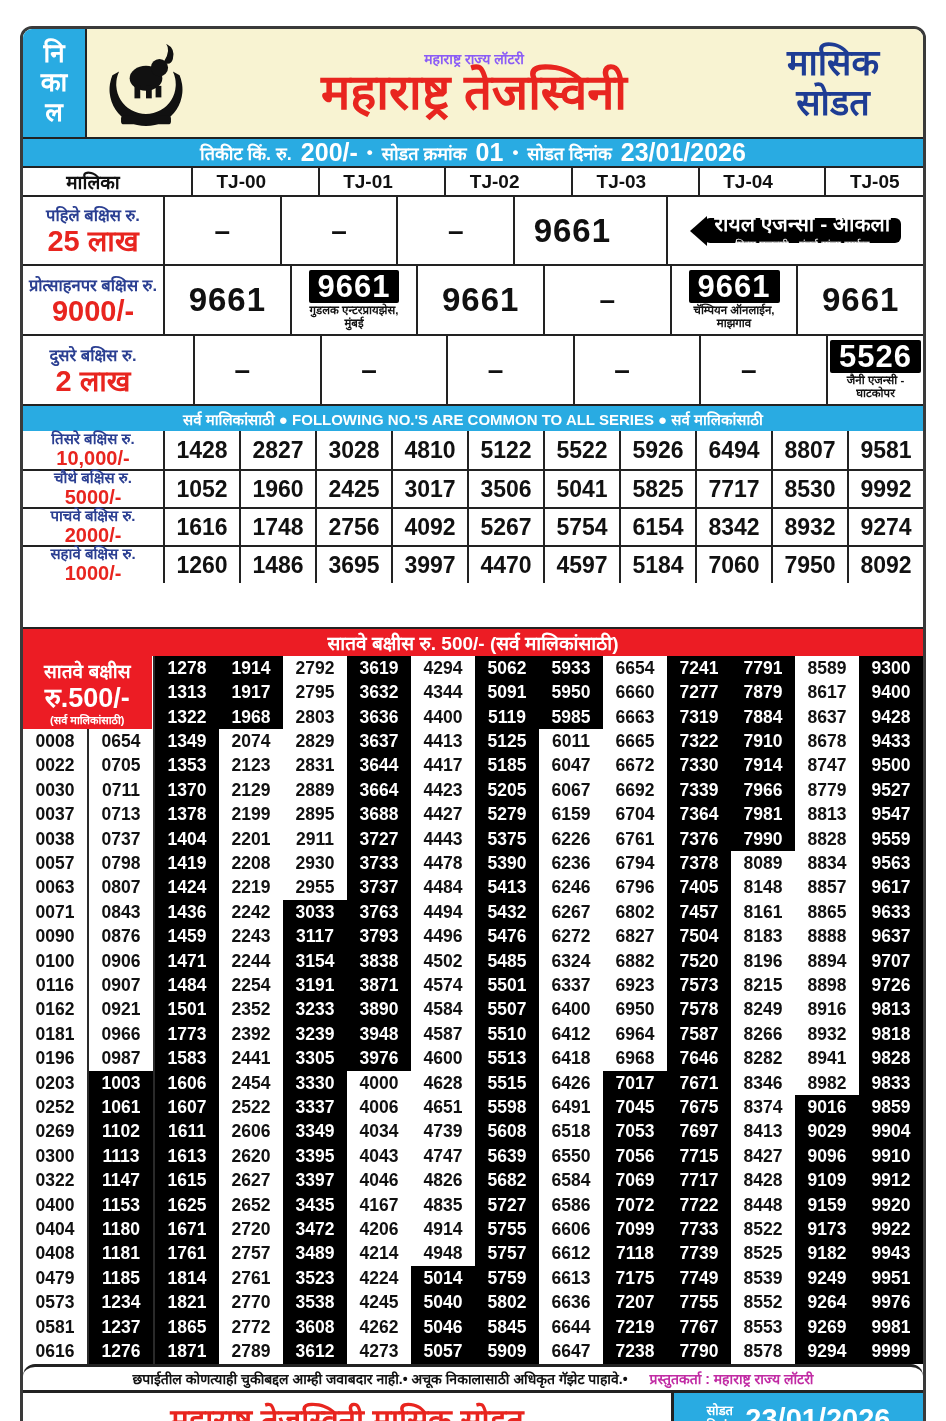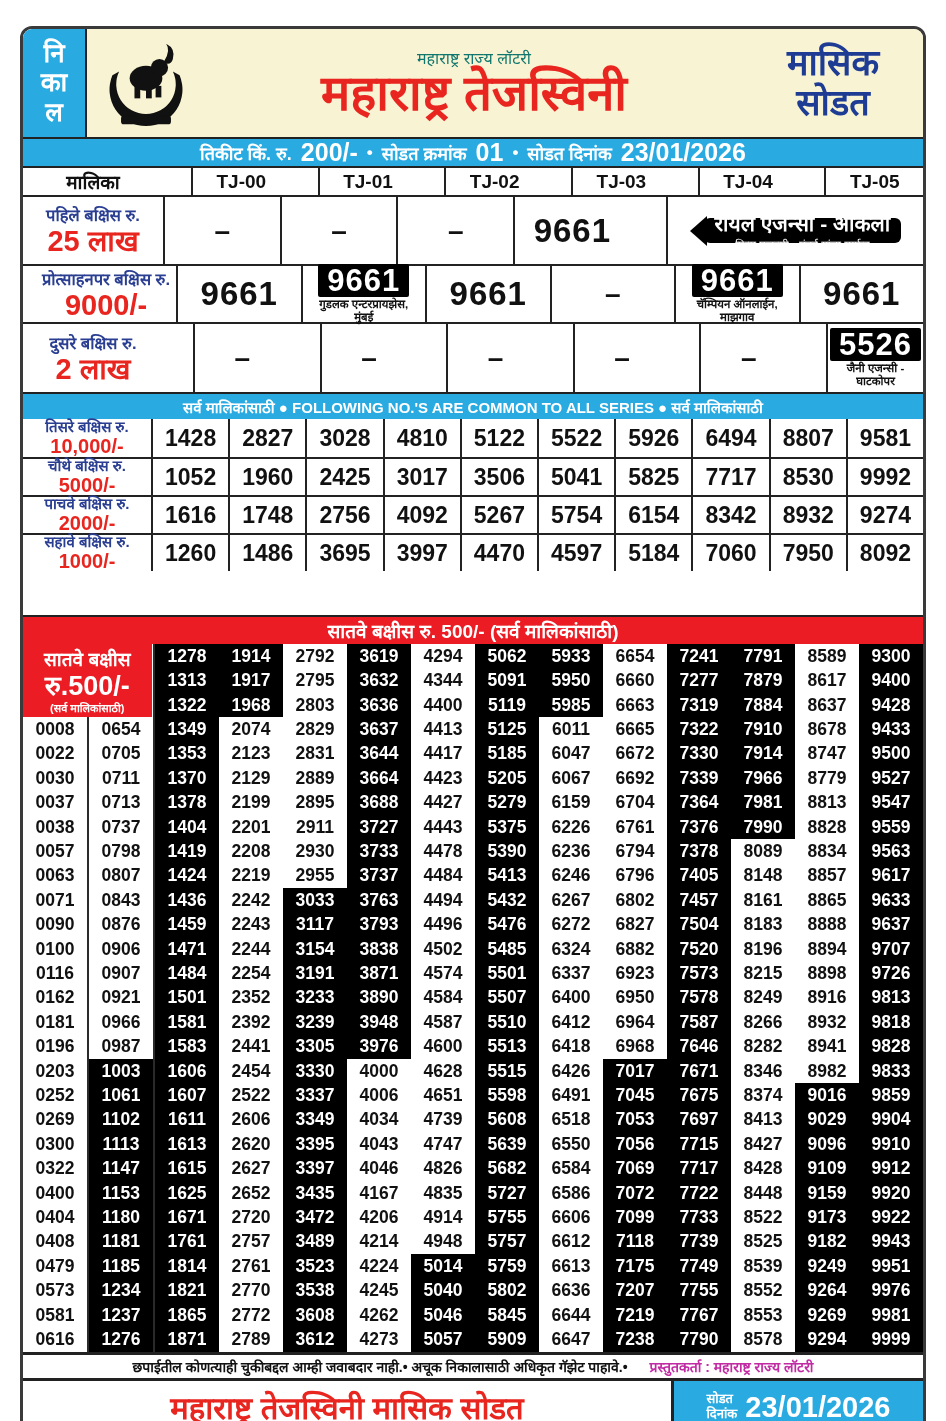--- a/index.html
+++ b/index.html
@@ -14,21 +14,21 @@
   }
   
   .header { display: flex; height: 108px; background: #F8F3D2; }
   .nikal {
     width: 64px; background: #29ABE2; border-right: 2.5px solid #222; color: #fff;
     font-size: 26px; font-weight: bold; display: flex; flex-direction: column;
     align-items: center; justify-content: center; line-height: 1.12;
   }
   .logo { width: 118px; display: flex; align-items: center; justify-content: center; }
   .hc { flex: 1; display: flex; flex-direction: column; align-items: center; justify-content: center; }
-  .org  { color: #0f766e; font-weight: normal; font-size: 16px; }
+  .org  { color: #8b5cf6; font-weight: bold; font-size: 14px; }
   .title{ color: #E8251F; font-weight: bold; font-size: 49px; line-height: 1.02; }
   .hr-box {
     width: 180px; color: #1E3C94; font-weight: bold; font-size: 36px; line-height: 1.12;
     display: flex; flex-direction: column; align-items: center; justify-content: center;
   }
   
   .info-bar {
     height: 31px; background: #29ABE2; border-top: 2.5px solid #222; border-bottom: 2.5px solid #222;
     color: #fff; display: flex; align-items: center; justify-content: center; gap: 9px; font-weight: bold;
   }
@@ -66,21 +66,21 @@
     display: flex; flex-direction: column; align-items: center; justify-content: center;
   }
   .wb1 { font-size: 21px; font-weight: bold; } .wb2 { font-size: 11.5px; }
   
   .common-bar {
     height: 27px; background: #29ABE2; border-top: 2.5px solid #222; color: #fff;
     display: flex; align-items: center; justify-content: center; font-weight: bold; font-size: 15px;
   }
   .c-row { display: flex; height: 38px; border-top: 2.5px solid #222; }
   .c-row:first-child { border-top: none; }
-  .c-label { width: 128px; display: flex; flex-direction: column; align-items: center; justify-content: center; }
+  .c-label { width: 140px; display: flex; flex-direction: column; align-items: center; justify-content: center; }
   .cl1 { color: #2B3F92; font-weight: bold; font-size: 15px; line-height: 1.1; }
   .cl2 { color: #E8251F; font-weight: bold; font-size: 20px; line-height: 1.05; }
   .c-cell {
     flex: 1; border-left: 2.5px solid #222; display: flex; align-items: center; justify-content: center;
     font-weight: bold; font-size: 23px; color: #111;
   }
   
   .red-bar {
     height: 29px; background: #EC1C24; border-top: 2.5px solid #222; color: #fff;
     display: flex; align-items: center; justify-content: center; font-weight: bold; font-size: 19px; margin-top: 44px;
@@ -96,21 +96,21 @@
   .g-label {
     position: absolute; left: 0; top: 0; width: 14.2857%; height: 73.3px; background: #EC1C24;
     color: #fff; display: flex; flex-direction: column; align-items: center; justify-content: center;
     text-align: center; z-index: 2;
   }
   .gl1 { font-size: 19px; font-weight: bold; } .gl2 { font-size: 27px; font-weight: bold; line-height: 1.05; }
   .gl3 { font-size: 11px; font-weight: bold; }
   
   .disclaimer {
     height: 26px; border-top: 3px solid #222; display: flex; align-items: center;
-    justify-content: center; gap: 22px; font-weight: bold; font-size: 14px;
+    justify-content: center; gap: 22px; font-weight: bold; font-size: 14px; border-radius: 12px;
   }
   .d1 { color: #111; } .d2 { color: #C12BA4; }
   .bottom-bar { display: flex; height: 55px; border-top: 3px solid #222; }
   .bottom-title { flex: 1; display: flex; align-items: center; justify-content: center; color: #E8251F; font-weight: bold; font-size: 31px; }
   .bottom-date {
     width: 252px; background: #29ABE2; border-left: 3px solid #222; color: #fff;
     display: flex; align-items: center; justify-content: center; gap: 8px;
   }
   .bdl div { font-size: 13px; font-weight: bold; line-height: 1.15; }
   .bdv { font-size: 29px; font-weight: bold; }
@@ -189,21 +189,21 @@
         <div class="s-cell no-pad" style="flex: 2 1 0%;">
           <div class="winner-box">
             <div class="wb-arrow"></div>
             <div class="wb-inner">
               <div class="wb1">रॉयल एजन्सी - आंकली</div>
               <div class="wb2">प्रिन्स एजन्सी - मुंबई यांचा मार्फत</div>
             </div>
           </div>
         </div>
       </div>
-      <div class="s-row" style="height: 58px; padding-left: 13px;">
+      <div class="s-row" style="height: 70px;">
         <div class="s-label">
           <div class="lab1">प्रोत्साहनपर बक्षिस रु.</div>
           <div class="lab2">9000/-</div>
         </div>
         <div class="s-cell">
           <div class="num">9661</div>
         </div>
         <div class="s-cell">
           <div class="hl-num">9661</div>
           <div class="sub">गुडलक एन्टरप्रायझेस,
@@ -399,21 +399,21 @@
         <div class="g-cell black">1370</div>
         <div class="g-cell black">1378</div>
         <div class="g-cell black">1404</div>
         <div class="g-cell black">1419</div>
         <div class="g-cell black">1424</div>
         <div class="g-cell black">1436</div>
         <div class="g-cell black">1459</div>
         <div class="g-cell black">1471</div>
         <div class="g-cell black">1484</div>
         <div class="g-cell black">1501</div>
-        <div class="g-cell black">1581</div>
+        <div class="g-cell black">1773</div>
         <div class="g-cell black">1583</div>
         <div class="g-cell black">1606</div>
         <div class="g-cell black">1607</div>
         <div class="g-cell black">1611</div>
         <div class="g-cell black">1613</div>
         <div class="g-cell black">1615</div>
         <div class="g-cell black">1625</div>
         <div class="g-cell black">1671</div>
         <div class="g-cell black">1761</div>
         <div class="g-cell black">1814</div>

